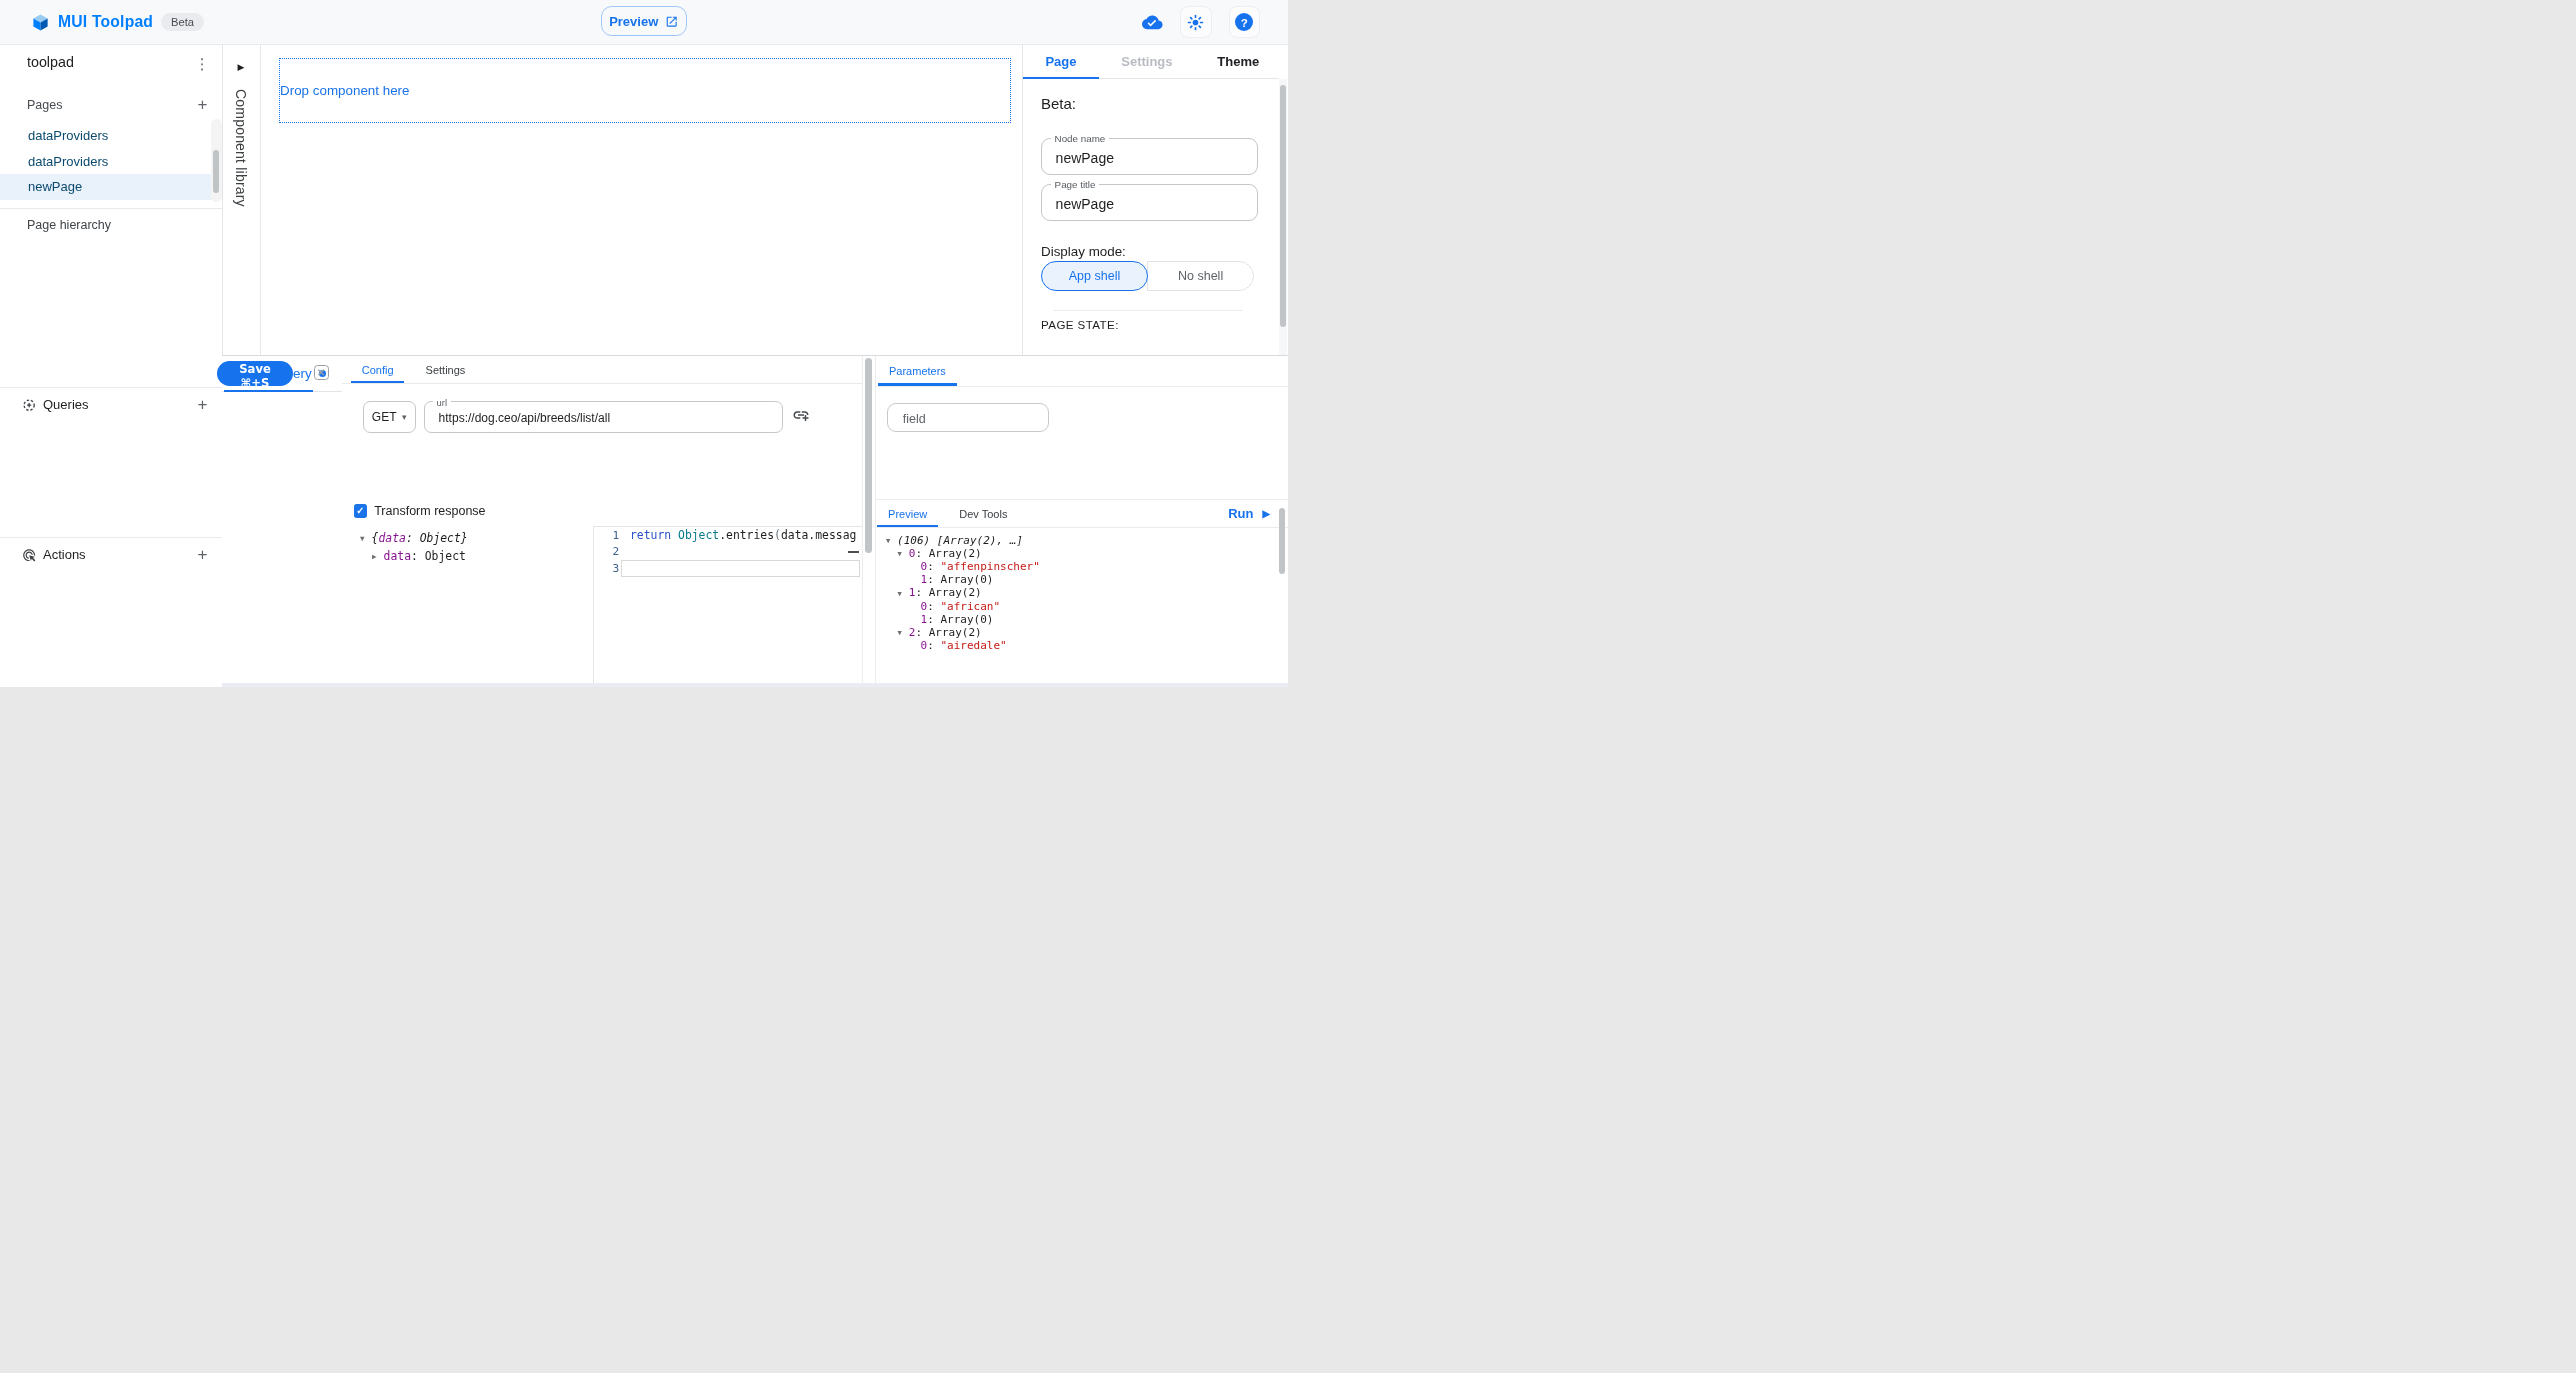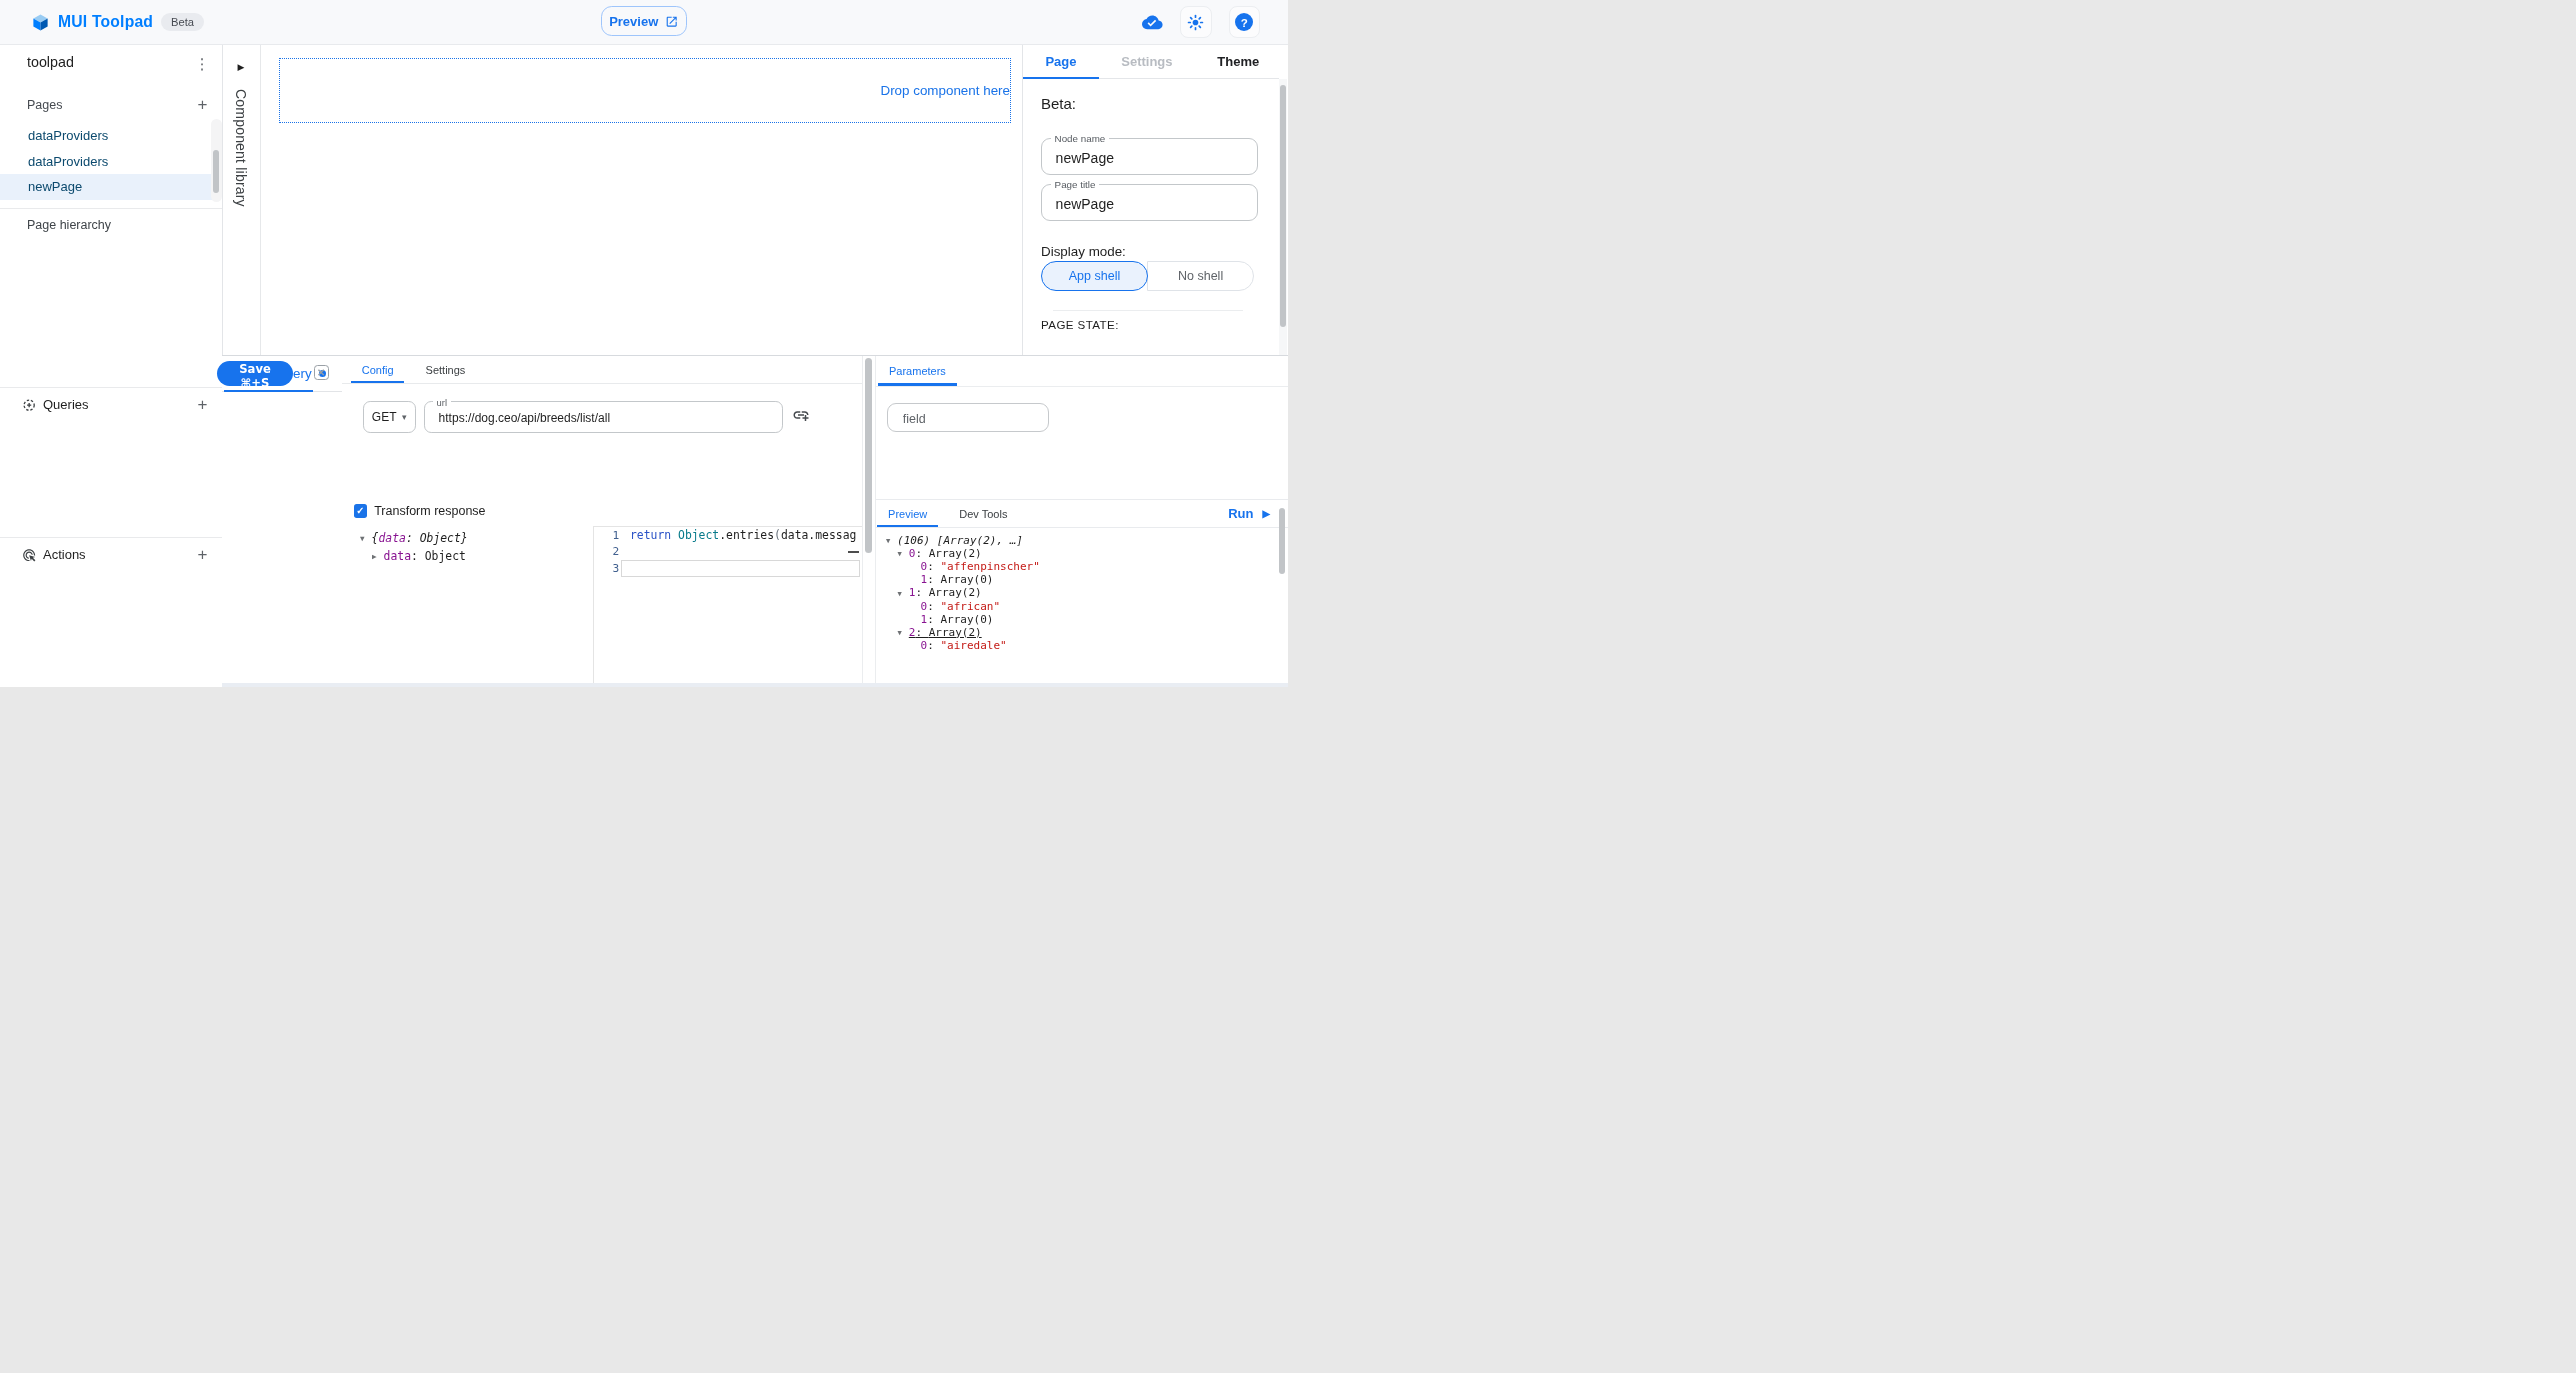--- a/index.html
+++ b/index.html
@@ -40,21 +40,21 @@
 
   
   .complib{position:absolute;left:222px;top:44px;width:38px;bottom:0;background:#fff;border-right:0.9px solid #e6e8ea;z-index:4;}
   .complib-arrow{position:absolute;left:0;right:0;top:18px;text-align:center;font-size:9px;color:#1f1f1f;cursor:pointer;}
   .complib-label{position:absolute;left:50%;top:45px;transform:translateX(-50%);writing-mode:vertical-rl;
     font-size:14px;color:#3c4043;letter-spacing:0.2px;}
 
   
   .canvas{position:absolute;left:260px;top:44px;width:762px;height:312px;background:#fff;}
   .dropzone{position:absolute;left:19px;top:14.3px;width:730px;height:63px;border:1.8px dotted #1a73e8;
-    display:flex;align-items:center;justify-content:flex-end;color:#1a73e8;font-size:13.4px;font-weight:500;}
+    display:flex;align-items:center;justify-content:flex-start;color:#1a73e8;font-size:13.4px;font-weight:500;}
 
   
   .inspector{position:absolute;left:1022px;top:44px;right:0;bottom:0;background:#fff;border-left:0.9px solid #e3e5e8;z-index:3;}
   .itabs{position:absolute;left:0;top:0;right:9px;height:34px;display:flex;border-bottom:0.9px solid #e4e6e9;}
   .itab{padding:0 22.4px;display:flex;align-items:center;font-size:13px;font-weight:600;color:#202124;
     position:relative;cursor:pointer;}
   .itab.active{color:#1773ed;}
   .itab.active::after{content:"";position:absolute;left:0;right:0;bottom:-0.9px;height:2.2px;background:#1773ed;}
   .itab.dimmed{color:#b8bcc2;}
   .ins-heading{position:absolute;left:18px;top:51px;font-size:15px;font-weight:500;}
@@ -410,21 +410,21 @@
         </div>
 
         <div class="tree output-tree" id="output-tree">
             <div class="trow" style="padding-left: 10.3px;"><span class="tri">▼</span><span class="seg preview">(106) [Array(2), …]</span></div>
             <div class="trow" style="padding-left: 22px;"><span class="tri">▼</span><span class="seg key">0</span><span class="seg plain">: </span><span class="seg plain">Array(2)</span></div>
             <div class="trow" style="padding-left: 45px;"><span class="seg key">0</span><span class="seg plain">: </span><span class="seg str">"affenpinscher"</span></div>
             <div class="trow" style="padding-left: 45px;"><span class="seg key">1</span><span class="seg plain">: </span><span class="seg plain">Array(0)</span></div>
             <div class="trow" style="padding-left: 22px;"><span class="tri">▼</span><span class="seg key">1</span><span class="seg plain">: </span><span class="seg plain">Array(2)</span></div>
             <div class="trow" style="padding-left: 45px;"><span class="seg key">0</span><span class="seg plain">: </span><span class="seg str">"african"</span></div>
             <div class="trow" style="padding-left: 45px;"><span class="seg key">1</span><span class="seg plain">: </span><span class="seg plain">Array(0)</span></div>
-            <div class="trow" style="padding-left: 22px; text-decoration: underline;"><span class="tri">▼</span><span class="seg key">2</span><span class="seg plain">: </span><span class="seg plain">Array(2)</span></div>
+            <div class="trow" style="padding-left: 22px;"><span class="tri">▼</span><span class="seg key">2</span><span class="seg plain">: </span><span class="seg plain">Array(2)</span></div>
             <div class="trow" style="padding-left: 45px;"><span class="seg key">0</span><span class="seg plain">: </span><span class="seg str">"airedale"</span></div>
           </div>
 
         <div class="v-sb-thumb" style="position:absolute;right:2.7px;top:152px;width:6.3px;height:66px;"></div>
       </div>
     </div>
   </section>
 
   <div class="bottom-strip"></div>
 </div>

